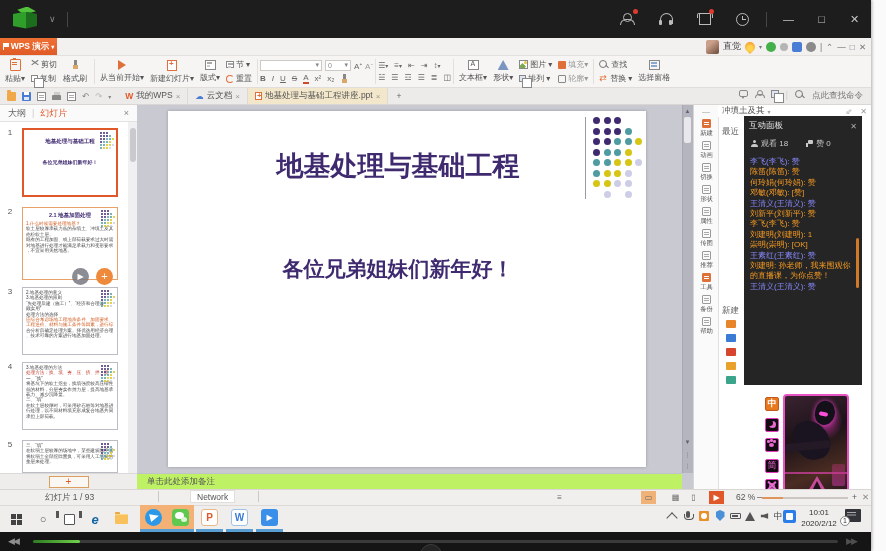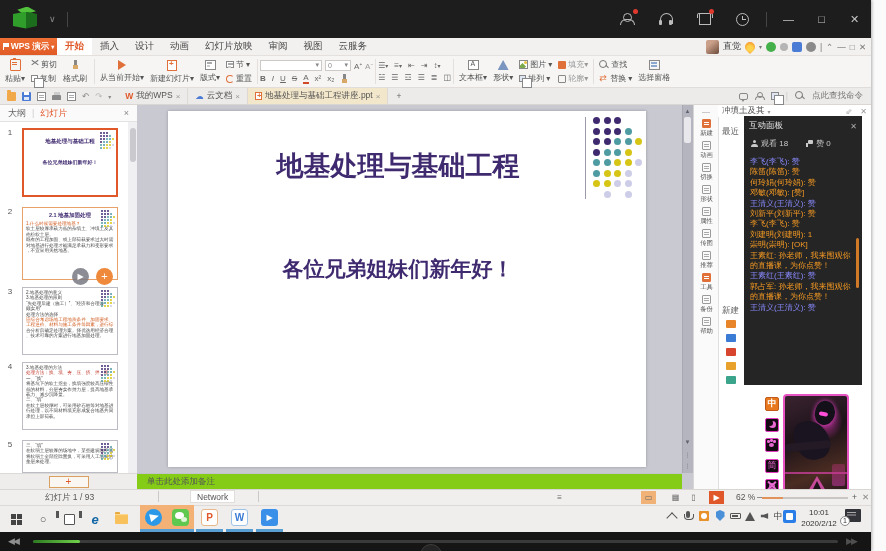--- a/index.html
+++ b/index.html
@@ -106,21 +106,21 @@
 .mi-bub{border:1.2px solid #888;border-radius:2px;}
 .mi-bub:before{content:"";position:absolute;left:1px;bottom:-3px;border-left:2px solid transparent;border-right:2px solid transparent;border-top:3px solid #888;}
 .mi-person:before{content:"";position:absolute;left:2.5px;top:0;width:4px;height:4px;border:1px solid #888;border-radius:50%;}
 .mi-person:after{content:"";position:absolute;left:0.5px;bottom:0;width:8px;height:3px;border:1px solid #888;border-bottom:none;border-radius:4px 4px 0 0;}
 
 #tabrow{left:0;top:88px;width:871px;height:17px;background:#edebe9;border-bottom:1px solid #d9d6d3;display:flex;align-items:center;font-size:8.5px;color:#555;}
 .qa{display:flex;gap:6px;align-items:center;padding:0 7px;}
 .dtab{display:flex;align-items:center;gap:3px;padding:0 7px;height:100%;border-right:1px solid #ddd9d5;}
 .dtab.active{background:#f3e7cb;}
 .dtab .x{color:#999;font-size:8px;}
-#tabrow-right{margin-left:auto;display:flex;align-items:center;gap:7px;padding-right:8px;color:#777;}
+#tabrow-right{margin-left:auto;display:flex;align-items:flex-start;gap:7px;padding-right:8px;color:#777;}
 
 #lpanel{left:0;top:105px;width:137px;height:368px;background:#fff;border-right:1px solid #b9b9c0;}
 #lphead{left:0;top:105px;width:137px;height:17px;background:#fbfafa;border-bottom:1px solid #e4e2e0;display:flex;align-items:center;font-size:9px;color:#666;padding:0 8px;gap:6px;}
 #lphead .sep{color:#ccc;}
 #lphead .active{color:#e0582a;}
 #lphead .close{margin-left:auto;color:#888;}
 .tnum{position:absolute;font-size:8px;color:#555;width:12px;text-align:center;}
 .tpage{position:absolute;background:#fff;border:1px solid #bcbcc4;overflow:hidden;}
 .tpage.sel{border:2px solid #e0582a;}
 .tpage.hov{border:1px solid #e8a169;}
@@ -136,21 +136,21 @@
 #slide{left:168px;top:111px;width:478px;height:356px;background:#fff;box-shadow:0 0 3px rgba(0,0,0,.25);}
 #slide-title{left:168px;top:148px;width:460px;text-align:center;font-family:"Liberation Serif",serif;font-weight:bold;font-size:27px;}
 #slide-sub{left:168px;top:255px;width:460px;text-align:center;font-weight:bold;font-size:21px;}
 #dotline{left:585px;top:117px;width:1px;height:82px;background:#9a9aa8;}
 #dots{left:593px;top:117px;}
 .drow{display:flex;gap:3.5px;margin-bottom:3.5px;height:7px;}
 .d{width:7px;height:7px;border-radius:50%;}
 #mscroll{left:682px;top:105px;width:11px;height:368px;background:#b5b5bf;border-left:1px solid #a8a8b2;}
 .msar{position:absolute;left:683px;width:9px;height:10px;color:#62626e;font-size:6px;text-align:center;line-height:10px;}
 .msthumb{left:684px;top:117px;width:7px;height:26px;background:#e8e8ec;border-radius:2px;}
-#notesbar{left:137px;top:473px;width:545px;height:16px;background:#84cc16;border-top:1px solid #c2c2cb;font-size:8.5px;color:#555;display:flex;align-items:center;padding-left:10px;}
+#notesbar{left:137px;top:473px;width:545px;height:16px;background:#bef264;border-top:1px solid #c2c2cb;font-size:8.5px;color:#555;display:flex;align-items:center;padding-left:10px;}
 
 #rrail{left:693px;top:105px;width:25px;height:384px;background:#fbfafa;border-left:1px solid #d8d6d4;display:flex;flex-direction:column;align-items:center;padding-top:2px;}
 .railcollapse{font-size:8px;color:#999;height:9px;}
 .railitem{display:flex;flex-direction:column;align-items:center;margin-top:3px;}
 .railitem .ri{width:9px;height:9px;border:1px solid #9a9a9a;border-radius:1px;position:relative;}
 .railitem .ri:before{content:"";position:absolute;left:1px;top:2px;width:5px;height:1px;background:#aaa;box-shadow:0 2px 0 #aaa;}
 .railitem.accent .ri{border-color:#e0703a;background:#e0703a;}
 .railitem.accent .ri:before{background:#fff;box-shadow:0 2px 0 #fff;}
 .railitem .rt{font-size:7.5px;color:#555;transform:scale(.85);white-space:nowrap;}
 
@@ -285,31 +285,20 @@
     </div>
 
     <div id="desktop" class="abs"></div>
 
     <div id="menurow" class="abs">
       <div id="wpsbtn">
           <span class="wflag"></span>
           <span>WPS 演示</span>
           <span style="font-size:6px">▾</span>
         </div>
-      <div id="menutabs" style="display:flex;align-items:stretch;">
-
-      <div class="mtab active">开始</div>
-          <div class="mtab">插入</div>
-          <div class="mtab">设计</div>
-          <div class="mtab">动画</div>
-          <div class="mtab">幻灯片放映</div>
-          <div class="mtab">审阅</div>
-          <div class="mtab">视图</div>
-          <div class="mtab">云服务</div>
-        </div>
       <div id="menu-right">
         <div class="avatar"></div>
         <span class="uname">直觉</span>
         <div class="flame"></div>
         <span class="mini" style="font-size:6px">▾</span>
         <span class="mic" style="background:#44b04a"></span>
         <span class="mic" style="background:#b5b5b5;width:8px;height:8px"></span>
         <span class="mic" style="background:#4a7bd5;border-radius:2px"></span>
         <span class="mic" style="background:#8a8a8a"></span>
         <span class="mini">|</span>
@@ -956,23 +945,22 @@
 
       <div class="cmsg" style="color: rgb(138, 138, 255);">李飞(李飞): 赞</div>
           <div class="cmsg" style="color: rgb(245, 154, 35);">陈笛(陈笛): 赞</div>
           <div class="cmsg" style="color: rgb(245, 154, 35);">何玲娟(何玲娟): 赞</div>
           <div class="cmsg" style="color: rgb(245, 154, 35);">邓敏(邓敏): [赞]</div>
           <div class="cmsg" style="color: rgb(138, 138, 255);">王清义(王清义): 赞</div>
           <div class="cmsg" style="color: rgb(245, 154, 35);">刘新平(刘新平): 赞</div>
           <div class="cmsg" style="color: rgb(245, 154, 35);">李飞(李飞): 赞</div>
           <div class="cmsg" style="color: rgb(245, 154, 35);">刘建明(刘建明): 1</div>
           <div class="cmsg" style="color: rgb(245, 154, 35);">崇明(崇明): [OK]</div>
-          <div class="cmsg" style="color: rgb(245, 154, 35);">王素红: 孙老师，我来围观你的直播课，为你点赞！</div>
           <div class="cmsg" style="color: rgb(138, 138, 255);">王素红(王素红): 赞</div>
-          <div class="cmsg" style="color: rgb(245, 154, 35);">郭占军: 孙老师，我来围观你的直播课，为你点赞！</div>
+          <div class="cmsg" style="color: rgb(245, 154, 35);">刘建明: 孙老师，我来围观你的直播课，为你点赞！</div>
           <div class="cmsg" style="color: rgb(138, 138, 255);">王清义(王清义): 赞</div>
         </div>
     </div>
     <div id="chatscroll" class="abs"></div>
 
     <div id="imecol" class="abs">
       <div class="imebtn accent">中</div>
       <div class="imebtn">
           <span class="imoon"></span>
         </div>

